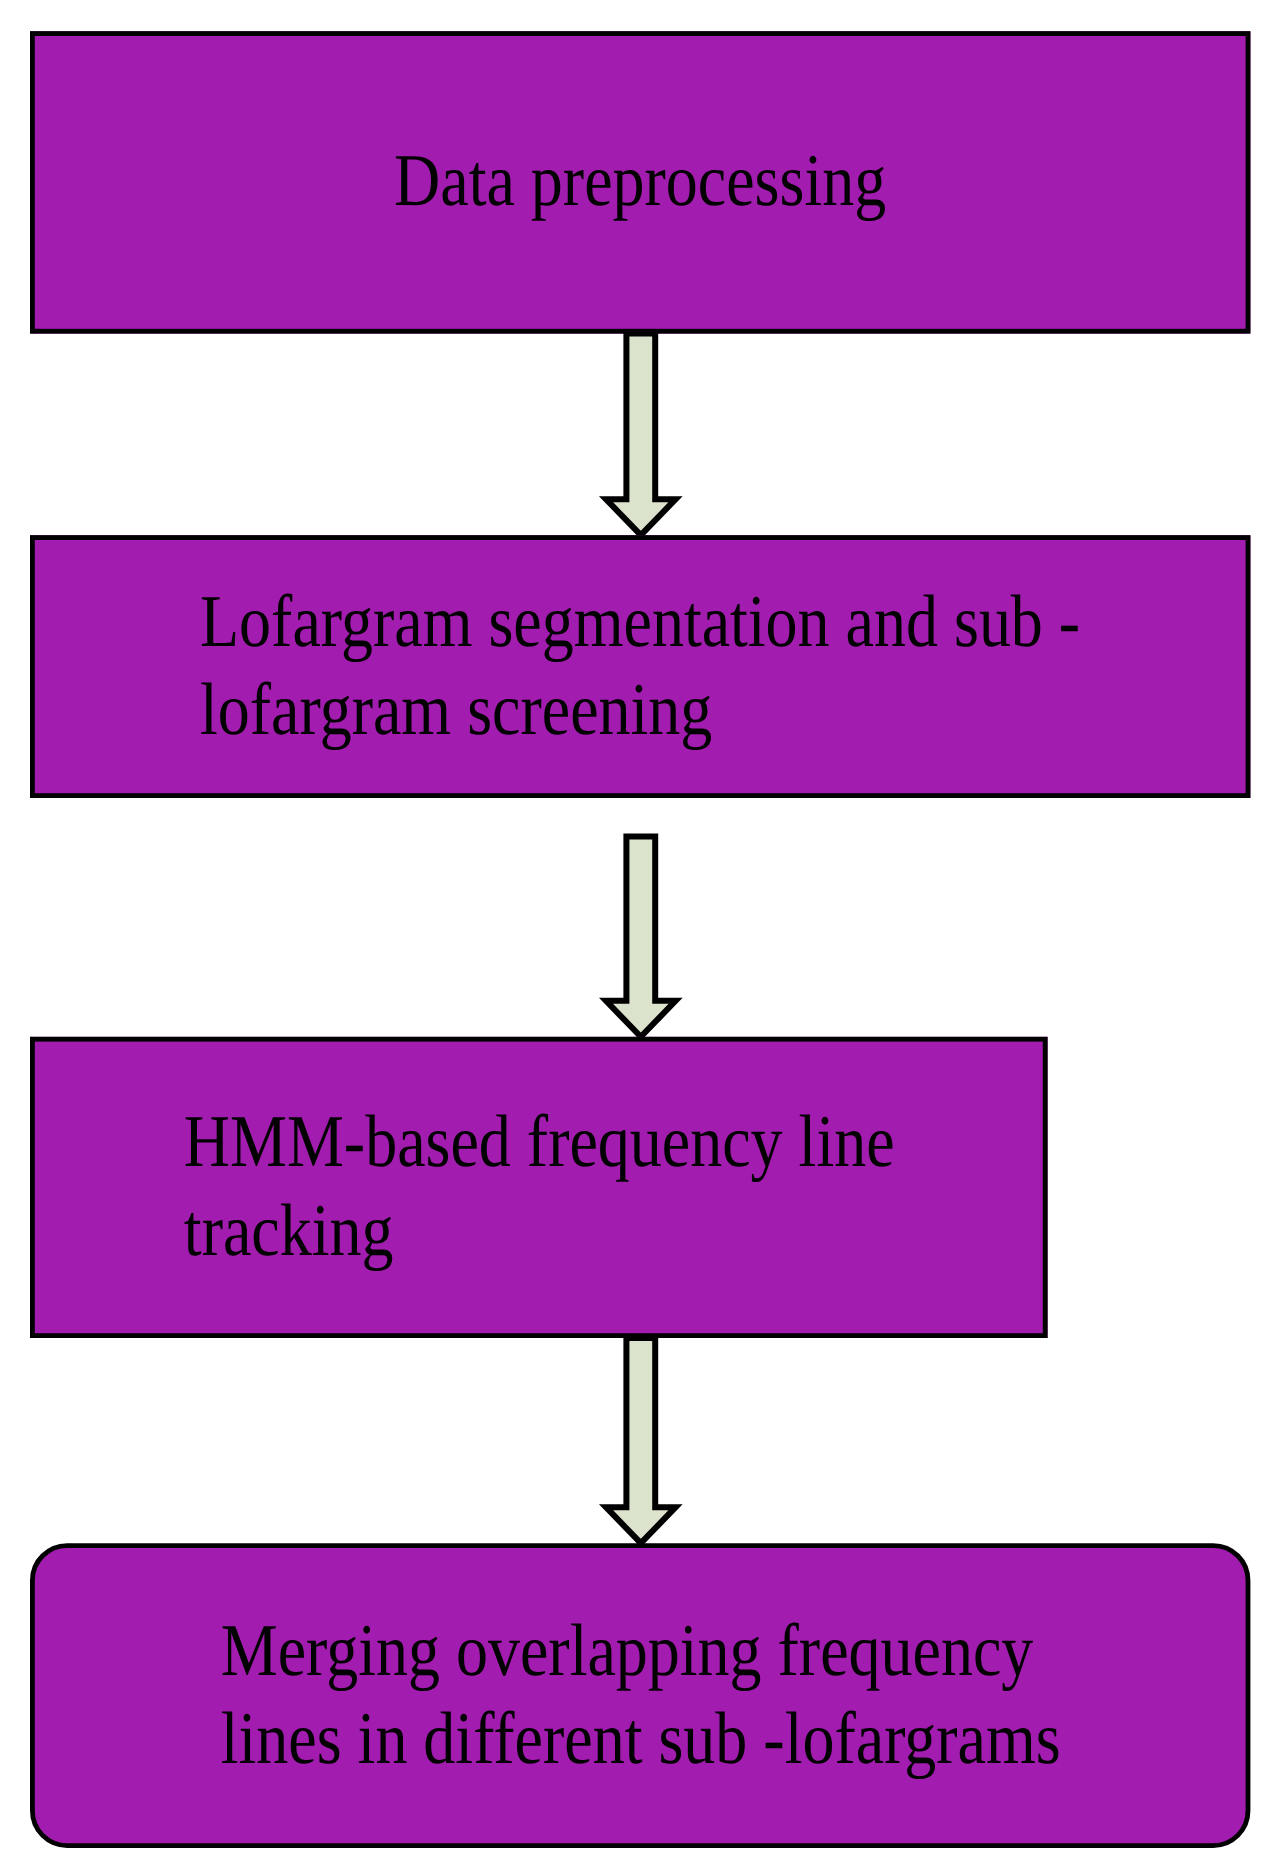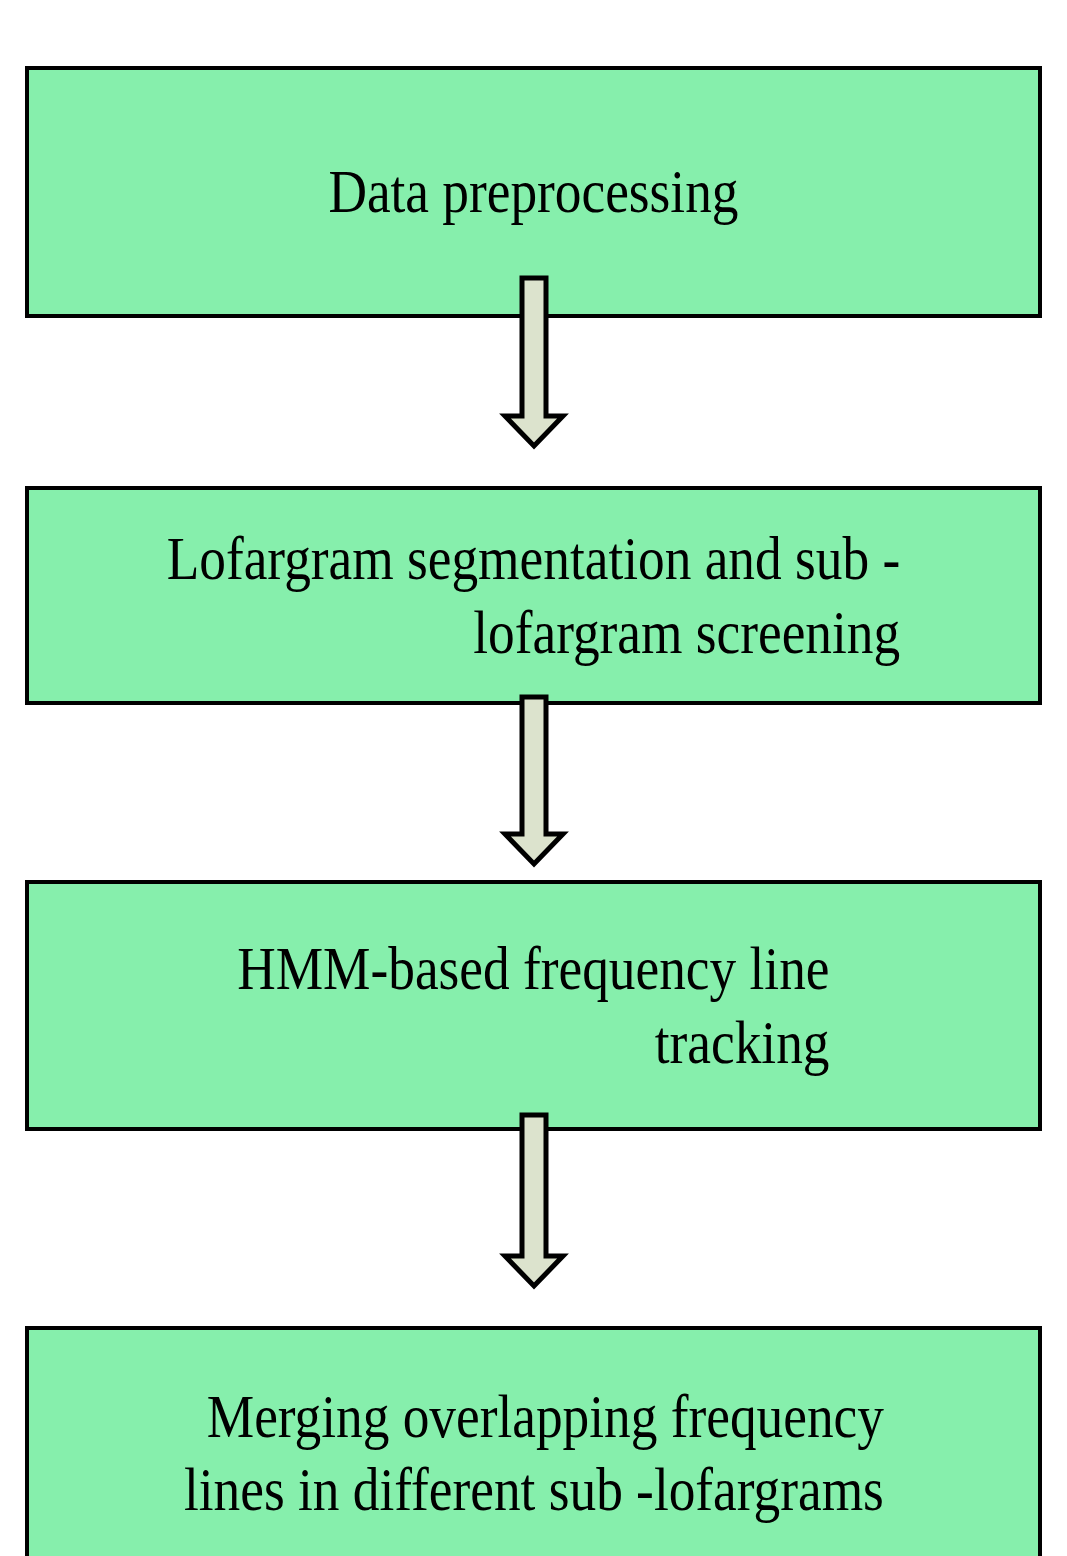--- a/index.html
+++ b/index.html
@@ -16,44 +16,43 @@
     width: 1067px;
     height: 1556px;
     background: #ffffff;
     overflow: hidden;
   }
 
   
   .node {
     position: absolute;
     box-sizing: border-box;
-    background: #86efac;
+    background: #a21caf;
     border: 4px solid #000000;
     display: flex;
     align-items: center;
     justify-content: center;
-    text-align: right;
-    margin-top: 40px;
+    text-align: left;
   }
   .node-label {
     display: block;
     color: #000000;
     font-family: "Liberation Serif", "DejaVu Serif", serif;
     font-size: 62px;
     line-height: 1.18;
     letter-spacing: 0px;
     white-space: pre-line;
     transform: scaleX(0.86);
     transform-origin: center center;
   }
 
   #node-1 { left: 25px;  top: 26px;   width: 1017px; height: 252px; }
   #node-2 { left: 25px;  top: 446px;  width: 1017px; height: 219px; }
-  #node-3 { left: 25px;  top: 840px;  width: 1017px; height: 251px; }
-  #node-4 { left: 25px;  top: 1286px; width: 1017px; height: 254px; }
+  #node-3 { left: 25px;  top: 864px;  width: 848px; height: 251px; }
+  #node-4 { left: 25px;  top: 1286px; width: 1017px; height: 254px; border-radius: 31px; }
 
   
   .connector {
     position: absolute;
     left: 504px;
     width: 60px;
   }
   .connector svg {
     display: block;
     width: 60px;

